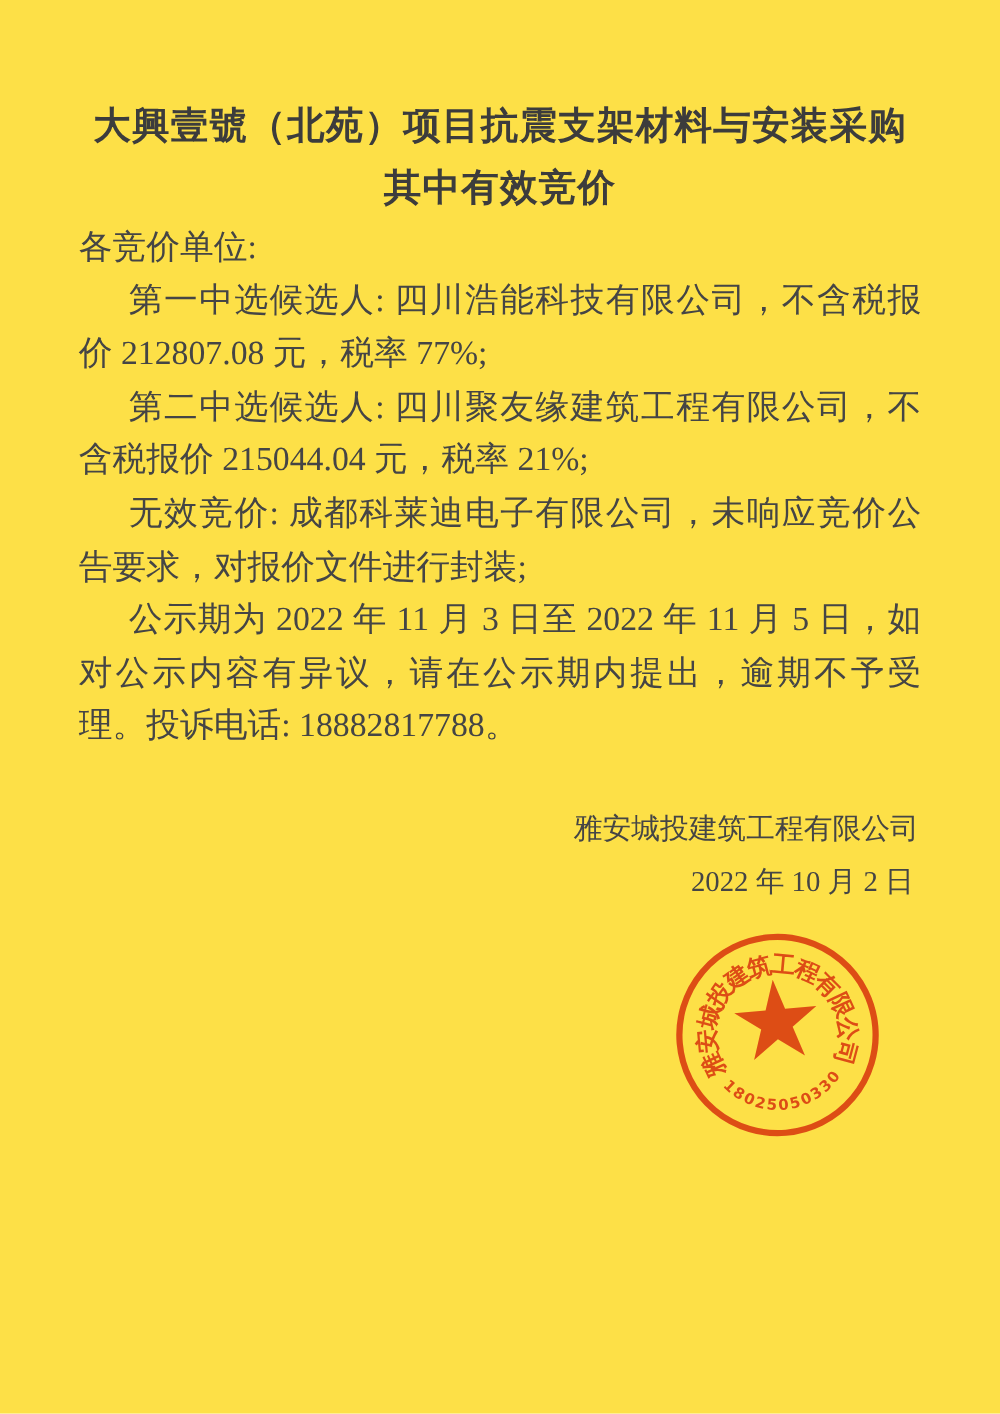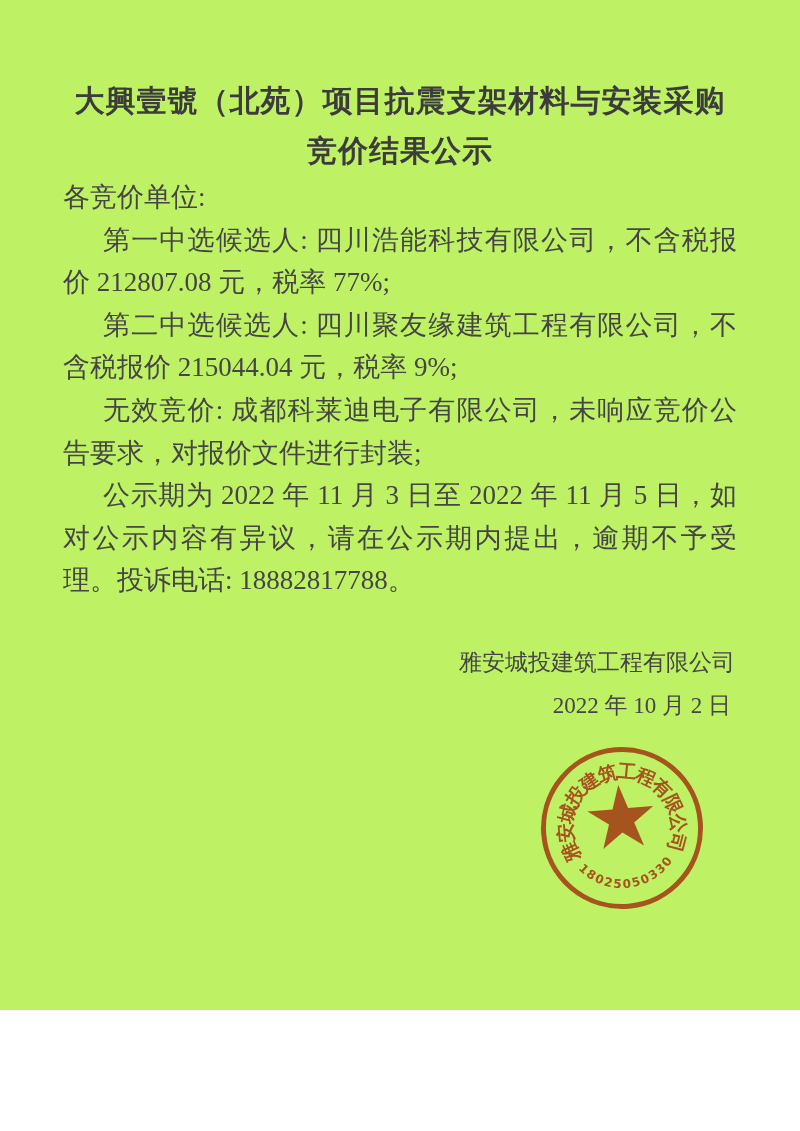--- a/index.html
+++ b/index.html
@@ -2,22 +2,22 @@
 <html><head>
 <meta charset="utf-8">
 <style>
   html, body { margin: 0; padding: 0; background: #ffffff; }
   body {
     width: 800px; height: 1131px;
     font-family: "Liberation Serif", "DejaVu Serif", serif;
   }
   .page {
     position: relative;
-    width: 800px; height: 1010px;
-    background: #bef264;
+    width: 800px; height: 1131px;
+    background: #fde047;
     overflow: hidden;
   }
   .content { padding: 76px 63px 0 63px; }
 
   .doc-title {
     text-align: center;
     font-family: "Liberation Sans", "DejaVu Sans", sans-serif;
     font-weight: bold;
     font-size: 30px;
     line-height: 50px;
@@ -85,27 +85,27 @@
   }
 </style>
 </head>
 <body>
 
 <div class="page">
   <div class="content">
 
     <div class="doc-title">
       <div>大興壹號（北苑）项目抗震支架材料与安装采购</div>
-      <div>竞价结果公示</div>
+      <div>其中有效竞价</div>
     </div>
 
     <div class="body-text">
       <p class="no-indent">各竞价单位:</p>
       <p>第一中选候选人: 四川浩能科技有限公司，不含税报价 212807.08 元，税率 77%;</p>
-      <p>第二中选候选人: 四川聚友缘建筑工程有限公司，不含税报价 215044.04 元，税率 9%;</p>
+      <p>第二中选候选人: 四川聚友缘建筑工程有限公司，不含税报价 215044.04 元，税率 21%;</p>
       <p>无效竞价: 成都科莱迪电子有限公司，未响应竞价公告要求，对报价文件进行封装;</p>
       <p>公示期为 2022 年 11 月 3 日至 2022 年 11 月 5 日，如对公示内容有异议，请在公示期内提出，逾期不予受理。投诉电话: 18882817788。</p>
     </div>
 
     <div class="signature">
       <div>雅安城投建筑工程有限公司</div>
       <div class="sig-date">2022 年 10 月 2 日</div>
     </div>
   </div>
 

